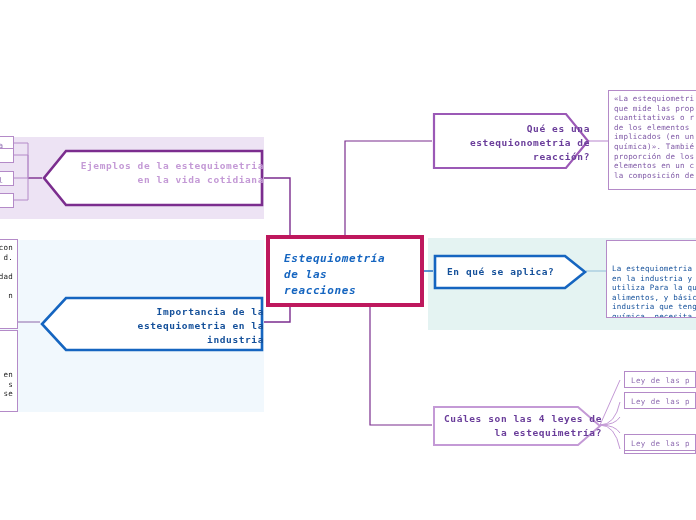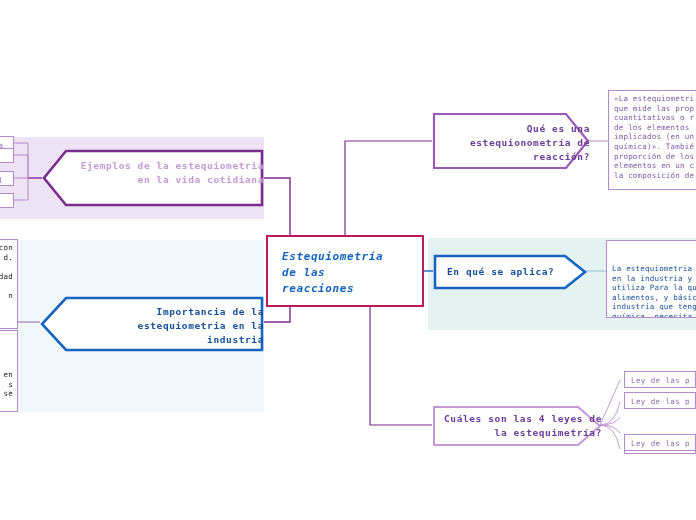--- a/index.html
+++ b/index.html
@@ -25,21 +25,21 @@
   .node{position:absolute;box-sizing:border-box;}
   .node .txt{
     white-space:pre-wrap;
     letter-spacing:0.5px;
   }
 
   
   .root{
     left:266px;top:235px;width:158px;height:72px;
     background:#ffffff;
-    border:2px solid #be185d;
+    border:4px solid #be185d;
   }
   .root .txt{
     position:absolute;left:14px;top:12px;
     color:#1565c0;
     font-size:11px;line-height:16px;
     font-style:italic;font-weight:bold;
     letter-spacing:0.6px;
   }
 
   

